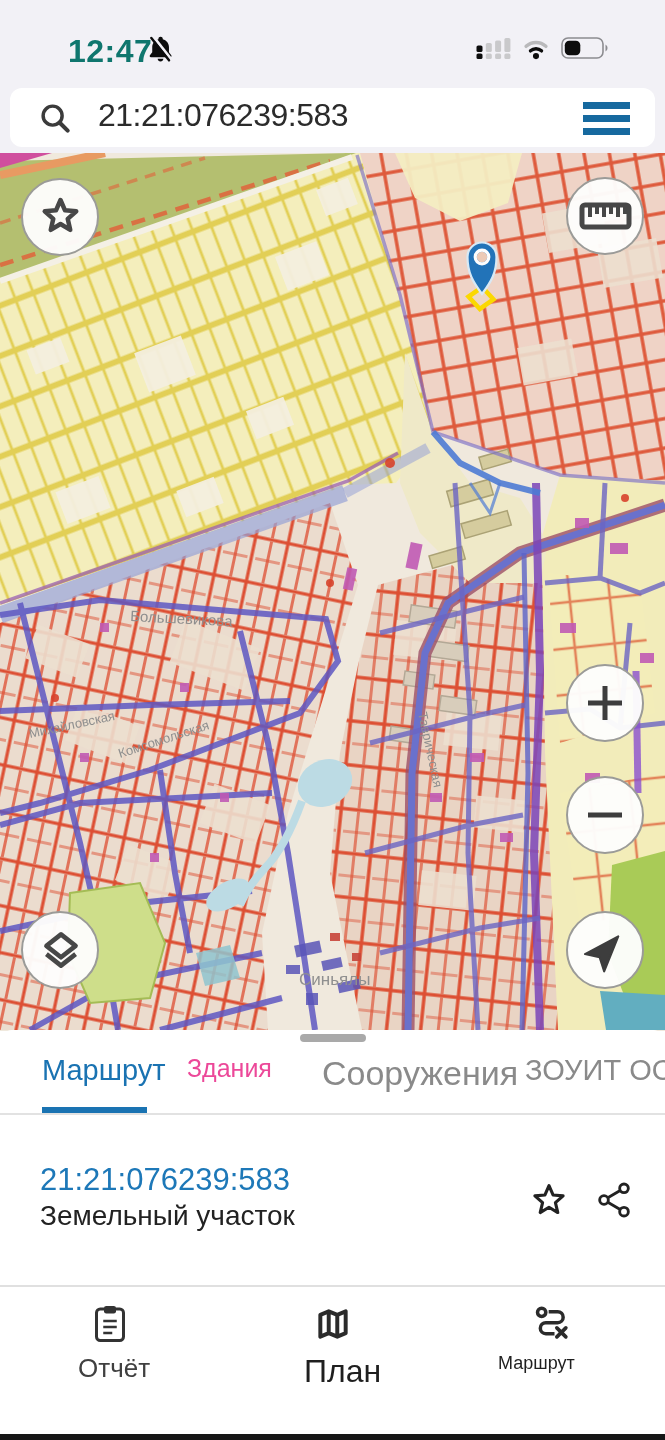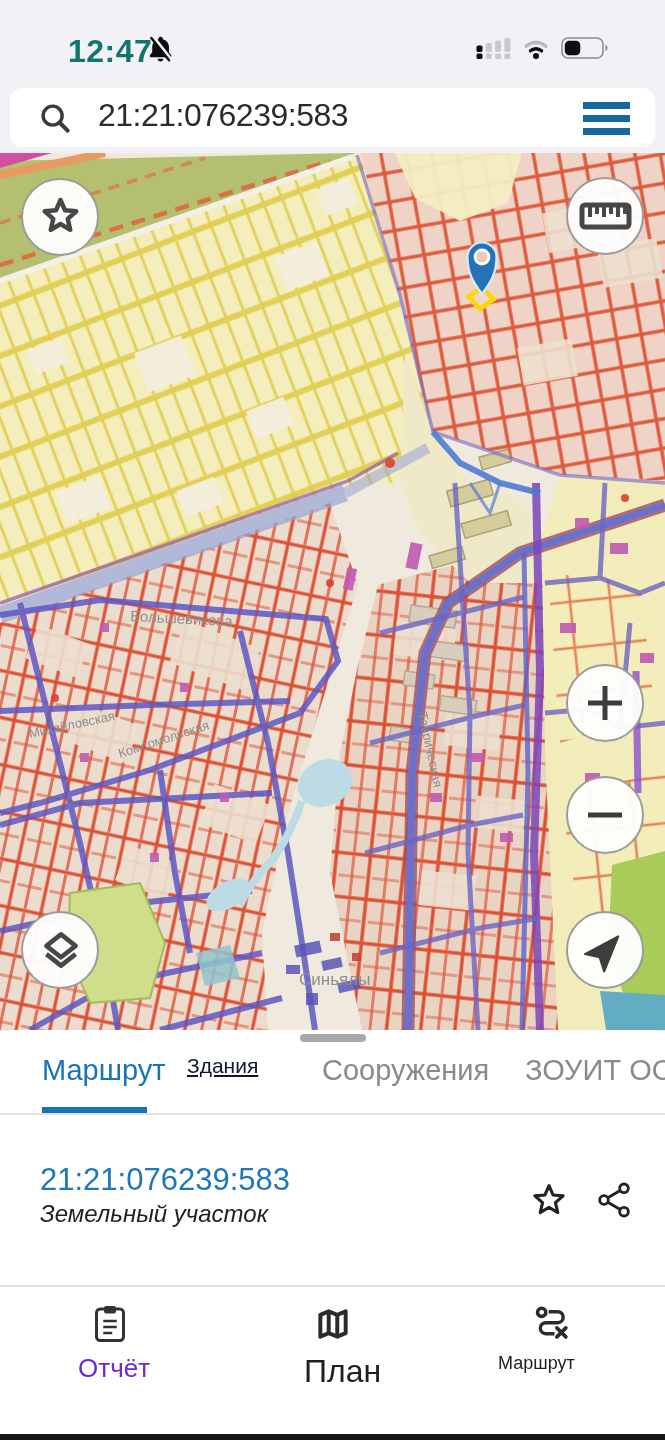--- a/index.html
+++ b/index.html
@@ -307,54 +307,54 @@
 <svg class="abs" style="left:581px;top:925px;" width="50" height="50" viewBox="0 0 24 24">
   <path d="M12 3.2 L18.2 20.2 L12 16.6 L5.8 20.2 Z" fill="#3d3d3d" stroke="#3d3d3d" stroke-width="1" stroke-linejoin="round" transform="rotate(42 12 12)"></path>
 </svg>
 
 <div class="abs" style="left:0;top:1030px;width:665px;height:255px;background:#ffffff;border-radius:12px 12px 0 0;"></div>
 
 <div class="abs" style="left:300px;top:1034px;width:66px;height:8px;border-radius:4px;background:#a9a9a9;"></div>
 
 <div class="abs" style="left:42px;top:1054px;font-size:29px;color:#1a73b2;">Маршрут</div>
 
-<div class="abs" style="left:187px;top:1054px;font-size:21px;color:#0f172a;text-decoration:underline;">Здания</div>
-
-<div class="abs" style="left:322px;top:1054px;font-size:29px;color:#8a8a8a;">Сооружения</div>
+<div class="abs" style="left:187px;top:1054px;font-size:25px;color:#ec4899;">Здания</div>
+
+<div class="abs" style="left:322px;top:1054px;font-size:34px;color:#8a8a8a;">Сооружения</div>
 
 <div class="abs" style="left:525px;top:1054px;font-size:29px;color:#8a8a8a;">ЗОУИТ ООП</div>
 
 <div class="abs" style="left:42px;top:1107px;width:105px;height:7px;background:#1a73b2;"></div>
 
 <div class="abs" style="left:0;top:1113px;width:665px;height:2px;background:#e2e2e2;"></div>
 
 <div class="abs" style="left:40px;top:1162px;font-size:31px;color:#1d78b8;">21:21:076239:583</div>
 
-<div class="abs" style="left:40px;top:1200px;font-size:24px;color:#222;font-style:italic;">Земельный участок</div>
+<div class="abs" style="left:40px;top:1200px;font-size:28px;color:#222;">Земельный участок</div>
 
 <svg class="abs" style="left:527px;top:1179px;" width="44" height="44" viewBox="0 0 24 24">
   <path fill="none" stroke="#222" stroke-width="1.7" stroke-linejoin="round" d="M12 3.6 l2.2 5.1 5.5.5 -4.2 3.7 1.3 5.4 -4.8-2.9 -4.8 2.9 1.3-5.4 -4.2-3.7 5.5-.5 z"></path>
 </svg>
 
 <svg class="abs" style="left:594px;top:1180px;" width="40" height="40" viewBox="0 0 24 24">
   <circle cx="18" cy="5" r="2.6" fill="none" stroke="#222" stroke-width="1.7"></circle>
   <circle cx="6" cy="12" r="2.6" fill="none" stroke="#222" stroke-width="1.7"></circle>
   <circle cx="18" cy="19" r="2.6" fill="none" stroke="#222" stroke-width="1.7"></circle>
   <path d="M8.3 10.7 L15.7 6.3 M8.3 13.3 L15.7 17.7" stroke="#222" stroke-width="1.7"></path>
 </svg>
 
 <div class="abs" style="left:0;top:1285px;width:665px;height:149px;background:#fff;border-top:2px solid #e0e0e0;"></div>
 
 <svg class="abs" style="left:92px;top:1304px;" width="36" height="40" viewBox="0 0 24 26">
   <rect x="3" y="3" width="18" height="21" rx="2.5" fill="none" stroke="#333" stroke-width="2"></rect>
   <rect x="8" y="1" width="8" height="5" rx="1.5" fill="#333"></rect>
   <path d="M7.5 11 h9 M7.5 15 h9 M7.5 19 h6" stroke="#333" stroke-width="1.8"></path>
 </svg>
 
-<div class="abs" style="left:78px;top:1353px;font-size:26px;color:#6d28d9;">Отчёт</div>
+<div class="abs" style="left:78px;top:1353px;font-size:26px;color:#404040;">Отчёт</div>
 
 <svg class="abs" style="left:314px;top:1305px;" width="38" height="38" viewBox="0 0 24 24">
   <path fill="none" stroke="#2b2b2b" stroke-width="2.5" stroke-linejoin="round" d="M4 6.2 L9.3 4 L14.7 6.2 L20 4 V17.8 L14.7 20 L9.3 17.8 L4 20 Z M9.3 4 V17.8 M14.7 6.2 V20"></path>
 </svg>
 
 <div class="abs" style="left:304px;top:1353px;font-size:32px;color:#1f1f1f;">План</div>
 
 <svg class="abs" style="left:532px;top:1303px;" width="40" height="40" viewBox="0 0 24 24">
   <circle cx="5.8" cy="5.6" r="2.5" fill="none" stroke="#2b2b2b" stroke-width="2.1"></circle>
   <path d="M10 5.2 H15.4 a3.3 3.3 0 0 1 0 6.6 H8.3 a3.3 3.3 0 0 0 0 6.6 h5.2" fill="none" stroke="#2b2b2b" stroke-width="2.1"></path>

